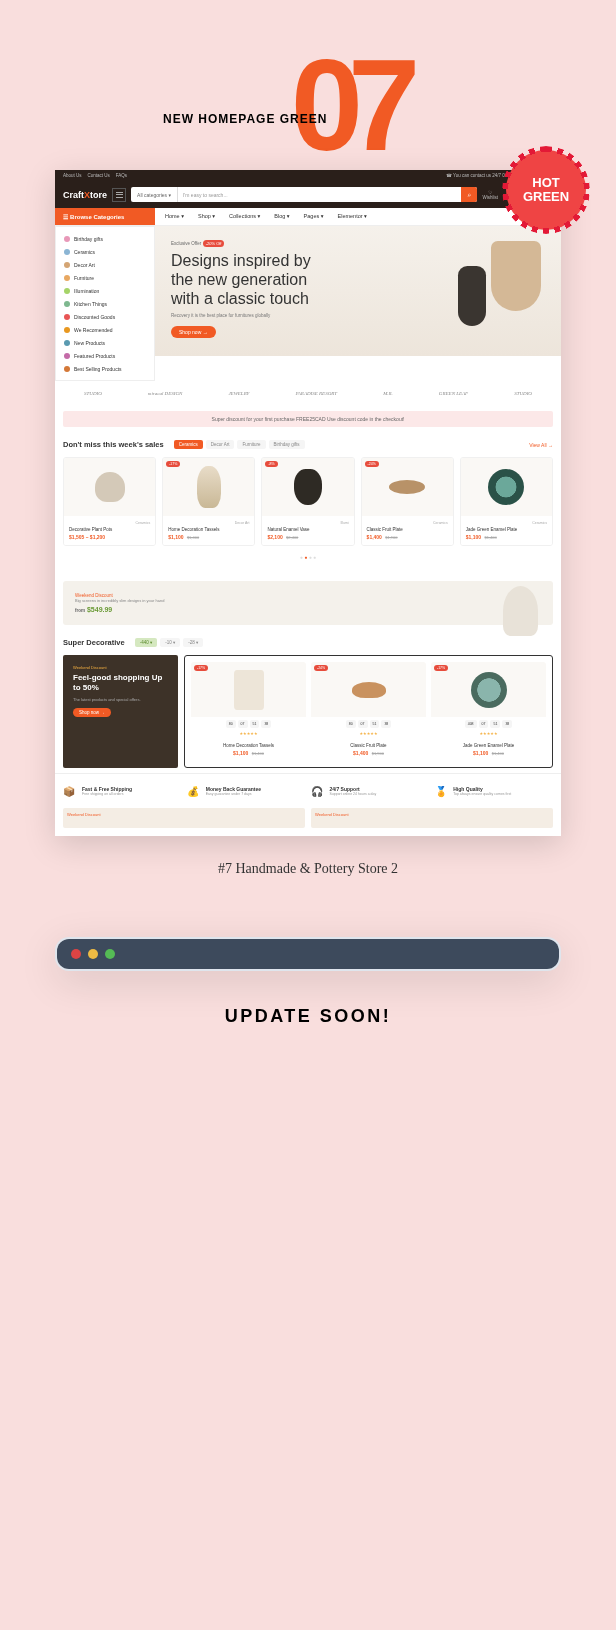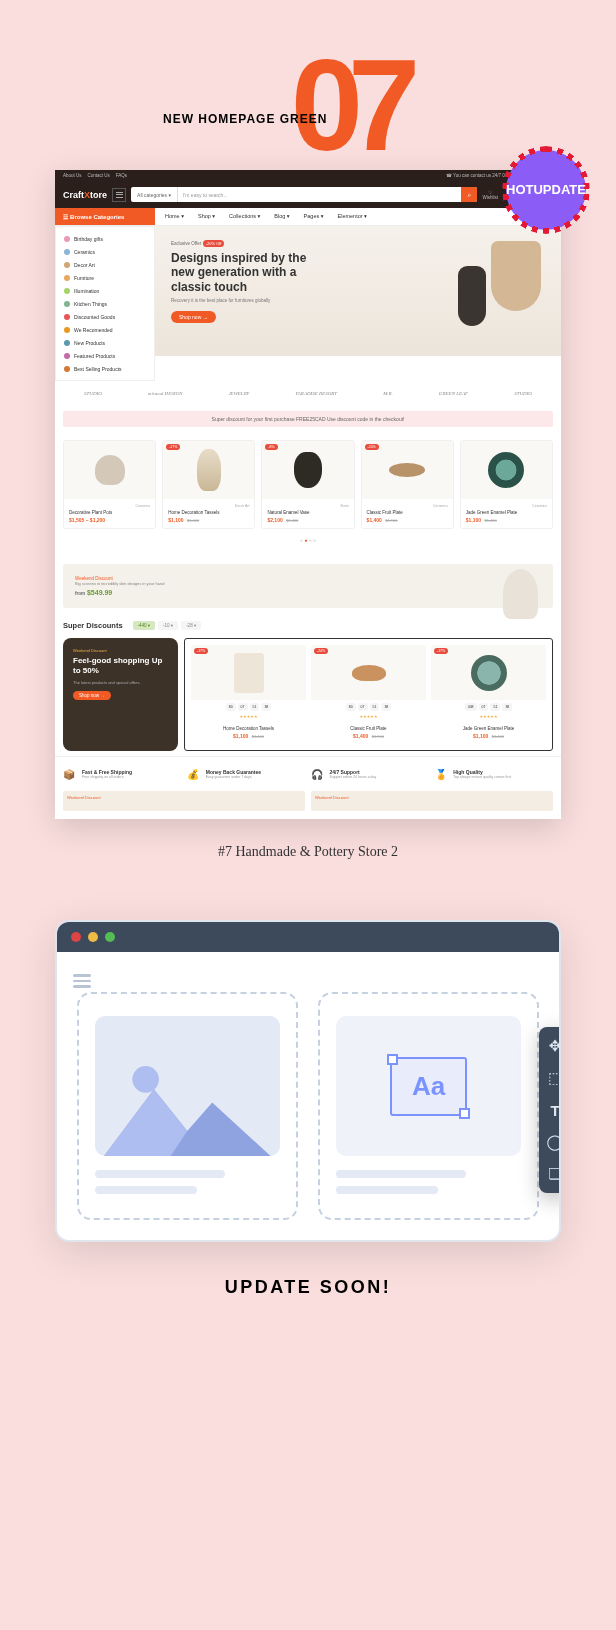--- a/index.html
+++ b/index.html
@@ -27,21 +27,21 @@
 .nav{background:#fff;border-bottom:1px solid #eee;display:flex}
 .browse{background:#f15a24;color:#fff;padding:5px 8px;font-size:6px;font-weight:600;width:100px}
 .menus{display:flex;gap:14px;padding:5px 10px;font-size:5.5px;color:#333}
 .buy{margin-left:auto;padding:5px 8px;font-size:5.5px;color:#f15a24}
 .body{display:flex}
 .sidebar{width:100px;background:#fff;border:1px solid #eee;padding:5px 0}
 .sidebar div{padding:3.5px 8px;font-size:5px;display:flex;align-items:center;gap:4px}
 .sidebar .ic{width:6px;height:6px;border-radius:50%}
 .slider{flex:1;background:linear-gradient(180deg,#f5f1eb,#ede5db);padding:14px 16px;position:relative;height:130px}
 .slider .off{background:#e74c3c;color:#fff;font-size:4px;padding:1px 3px;border-radius:6px;display:inline-block}
-.slider h2{font-size:12px;font-weight:700;margin:4px 0;line-height:1.2;max-width:140px}
+.slider h2{font-size:16px;font-weight:400;margin:4px 0;line-height:1.2;max-width:140px}
 .slider p{font-size:4.5px;color:#777;margin-bottom:8px}
 .slider .shop{background:#f15a24;color:#fff;font-size:5px;padding:3px 8px;border-radius:10px;display:inline-block}
 .lamp{position:absolute;right:20px;top:15px;width:50px;height:70px;background:#d4b896;border-radius:8px 8px 30px 30px}
 .vase{position:absolute;right:75px;top:40px;width:28px;height:60px;background:#3a3530;border-radius:12px 12px 18px 18px}
 .brands{display:flex;padding:10px 8px;gap:4px;background:#fff;align-items:center;justify-content:space-around}
 .brands div{font-size:5px;color:#888;text-align:center;font-family:Georgia,serif;font-style:italic}
 .promo-bar{background:#fce8e8;padding:5px;text-align:center;font-size:5px;color:#666;margin:5px 8px;border-radius:2px}
 .sec{padding:8px}
 .sec-h{display:flex;align-items:center;margin-bottom:8px;gap:4px}
 .sec-h h3{font-size:7.5px;font-weight:600}
@@ -60,40 +60,40 @@
 .prod .price s{color:#aaa;font-weight:400;margin-left:2px;font-size:4px}
 .dots{text-align:center;padding:8px;font-size:5px;color:#ddd}
 .dots .act{color:#f15a24}
 .banner2{background:#f4f1eb;margin:5px 8px;padding:12px;border-radius:3px;position:relative}
 .banner2 .tag{color:#f15a24;font-size:4.5px}
 .banner2 h3{font-size:9px;margin:2px 0}
 .banner2 p{font-size:4px;color:#888}
 .banner2 .pr{color:#6b9b37;font-size:7px;font-weight:600;margin-top:3px}
 .bust{position:absolute;right:15px;top:5px;width:35px;height:50px;background:#e8e2d8;border-radius:50% 50% 20% 20%}
 .disc-row{display:flex;gap:6px;margin:5px 8px}
-.disc-l{width:115px;background:#3d3228;color:#fff;padding:10px;border-radius:8px;position:relative}
+.disc-l{width:115px;background:#3d3228;color:#fff;padding:10px;border-radius:2px;position:relative}
 .disc-l .tag{color:#f5b041;font-size:4px}
 .disc-l h3{font-size:8px;margin:3px 0;line-height:1.3}
 .disc-l p{font-size:4px;color:#aaa;margin-bottom:6px}
 .disc-l .shop{background:#f15a24;color:#fff;font-size:4.5px;padding:2px 6px;border-radius:8px;display:inline-block}
 .disc-r{flex:1;border:1px solid #333;border-radius:3px;padding:6px;display:flex;gap:5px}
 .disc-r .prod{border:none}
 .disc-r .prod .img{height:55px}
 .timer{display:flex;gap:2px;justify-content:center;margin:3px 0}
 .timer span{background:#f5f5f5;font-size:3.5px;padding:2px 3px;border-radius:2px}
 .stars{color:#f5b041;font-size:4px;text-align:center}
 .feats{display:flex;padding:10px 8px;gap:5px;border-top:1px solid #eee}
 .feat{flex:1;display:flex;gap:5px;align-items:center}
 .feat .ic{width:14px;height:14px;color:#f15a24;font-size:10px;display:flex;align-items:center;justify-content:center}
 .feat .tx h4{font-size:5px}
 .feat .tx p{font-size:3.5px;color:#999}
 .botbanners{display:flex;gap:6px;padding:0 8px 8px}
 .botbanners div{flex:1;height:20px;background:#f4ede4;border-radius:2px;padding:4px;font-size:4px;color:#f15a24}
 .caption{text-align:center;font-size:14px;color:#333;margin:25px 0 60px;font-family:Georgia,serif}
-.badge-hot{position:absolute;top:-20px;right:-25px;width:80px;height:80px;background:#8b5cf6;border-radius:50%;color:#fff;display:flex;flex-direction:row;align-items:center;justify-content:center;font-weight:700;font-size:13px;line-height:1.1;z-index:5}
+.badge-hot{position:absolute;top:-20px;right:-25px;width:80px;height:80px;background:#ef4444;border-radius:50%;color:#fff;display:flex;flex-direction:column;align-items:center;justify-content:center;font-weight:700;font-size:13px;line-height:1.1;z-index:5}
 .badge-hot::before{content:"";position:absolute;inset:-4px;border-radius:50%;background:repeating-conic-gradient(#e31936 0 8deg,transparent 8deg 16deg);z-index:-1;-webkit-mask:radial-gradient(circle,transparent 38px,#000 38px)}
 .coming{margin-top:30px}
 .browser{background:#fff;border-radius:14px;box-shadow:0 10px 40px rgba(0,0,0,.12);overflow:hidden;border:2px solid #dfe5ed;position:relative}
 .br-top{background:#3d4a5c;padding:10px 14px;display:flex;gap:7px}
 .br-top span{width:10px;height:10px;border-radius:50%}
 .br-body{padding:20px;display:flex;gap:20px}
 .br-hamb{width:18px;position:absolute;top:52px;left:16px}
 .br-hamb div{height:2.5px;background:#b8c4d4;margin-bottom:3px;border-radius:2px}
 .card{flex:1;border:2.5px dashed #c5d0e0;border-radius:14px;padding:22px 16px 16px;margin-top:20px}
 .card .imgbx{background:#e3e9f5;border-radius:10px;height:140px;display:flex;align-items:center;justify-content:center;overflow:hidden;position:relative}
@@ -122,21 +122,21 @@
 
 <div class="page">
   <div class="hero-num">
     <span class="num">07</span>
     <span class="label">NEW HOMEPAGE GREEN</span>
   </div>
 
   <div class="shot-wrap">
     <div class="badge-hot">
       <span>HOT</span>
-      <span>UPDATE</span>
+      <span>GREEN</span>
     </div>
     <div class="shot">
 
       <div class="topbar">
         <div id="tb-left"><span>About Us</span><span>Contact Us</span><span>FAQs</span></div>
         <div>☎ You can contact us 24/7  0 945 687 4365    English ▾</div>
       </div>
 
       <div class="header">
         <div class="logo"><span>Craft</span><span class="x">X</span><span>tore</span></div>
@@ -200,20 +200,30 @@
           <div>miracal DESIGN</div>
           <div>JEWELRY</div>
           <div>PARADISE RESORT</div>
           <div>M.R.</div>
           <div>GREEN LEAF</div>
           <div>STUDIO</div>
         </div>
       <div class="promo-bar">Super discount for your first purchase  FREE25CAD  Use discount code in the checkout!</div>
 
       <div class="sec">
+        <div class="sec-h">
+          <h3>Don't miss this week's sales</h3>
+          <div class="tabs" id="wtabs">
+              <span class="tab act">Ceramics</span>
+              <span class="tab ">Decor Art</span>
+              <span class="tab ">Furniture</span>
+              <span class="tab ">Birthday gifts</span>
+            </div>
+          <span class="view">View All →</span>
+        </div>
         <div class="prods" id="week">
             <div class="prod">
               <div class="img">
                 <div class="sh1"></div>
               </div>
               <div class="info">
                 <div class="catl">Ceramics</div>
                 <div class="name">Decorative Plant Pots</div>
                 <div class="price">$1,505 – $1,200</div>
               </div>
@@ -267,21 +277,21 @@
 
       <div class="banner2">
         <div class="tag">Weekend Discount</div>
         <p>Big screens in incredibly slim designs in your hand</p>
         <div class="pr"><span style="font-size:4.5px;color:#666">from</span> <span>$549.99</span></div>
         <div class="bust"></div>
       </div>
 
       <div class="sec" style="padding-bottom:0">
         <div class="sec-h">
-          <h3>Super Discounts</h3>
+          <h3>Super Decorative</h3>
           <div class="tabs" id="dtabs">
               <span class="tab" style="background:#d5e8c0;color:#5a8a2a">-440 ▾</span>
               <span class="tab" style="background:#f5f5f5;color:#888">-10 ▾</span>
               <span class="tab" style="background:#f5f5f5;color:#888">-28 ▾</span>
             </div>
         </div>
       </div>
       <div class="disc-row">
         <div class="disc-l">
           <div class="tag">Weekend Discount</div>
@@ -388,46 +398,20 @@
       <div class="br-top">
         <span style="background:#d44"></span>
         <span style="background:#eb4"></span>
         <span style="background:#5b5"></span>
       </div>
       <div class="br-hamb">
           <div></div>
           <div></div>
           <div></div>
         </div>
-      <div class="br-body">
-        <div class="card">
-          <div class="imgbx">
-            <div class="mtn">
-              <svg viewBox="0 0 100 60">
-                  <circle cx="25" cy="14" r="8" fill="#aebef0"></circle>
-                  <path d="M0 60 L30 20 L50 45 L65 28 L100 60 Z" fill="#8fa3e0"></path>
-                  <path d="M0 60 L30 20 L50 45 L40 60 Z" fill="#aebef0"></path>
-                </svg>
-            </div>
-          </div>
-          <div class="lines">
-              <div style="width:70%"></div>
-              <div style="width:55%"></div>
-            </div>
-        </div>
-        <div class="card">
-          <div class="imgbx" style="background:#f0f2fa">
-            <div class="aa">Aa</div>
-          </div>
-          <div class="lines">
-              <div style="width:70%"></div>
-              <div style="width:55%"></div>
-            </div>
-        </div>
-      </div>
       <div class="toolbar">
         <div>✥</div>
         <div>⬚</div>
         <div style="font-weight:700">T</div>
         <div>◯</div>
         <div>❏</div>
       </div>
     </div>
     <div class="soon">UPDATE SOON!</div>
   </div>

